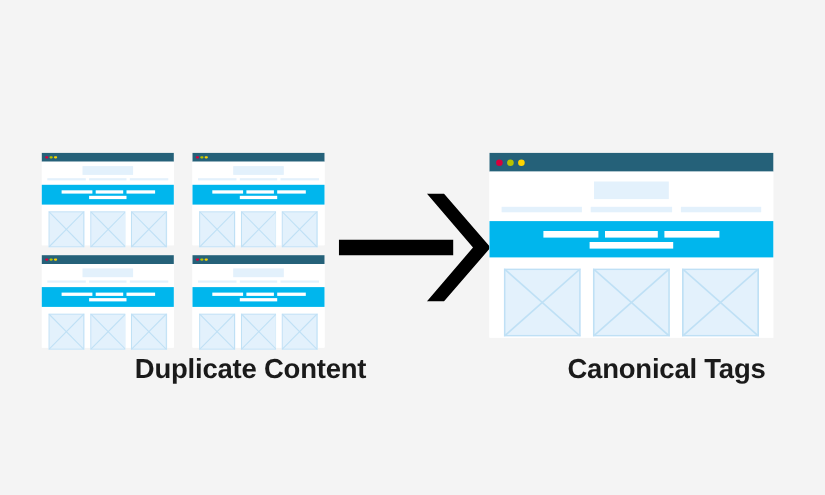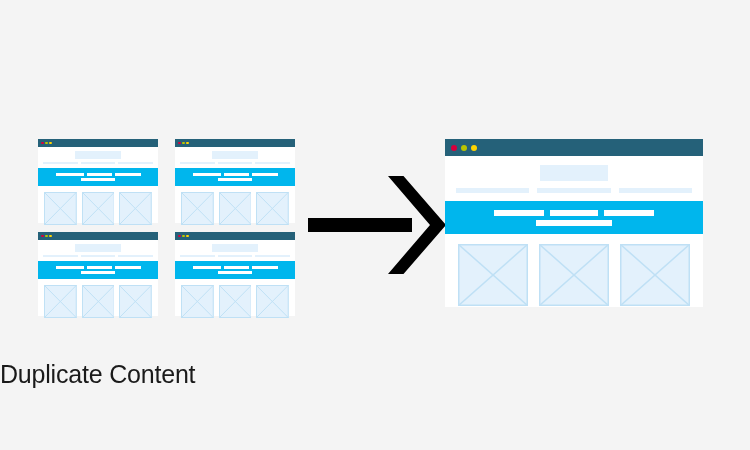--- a/index.html
+++ b/index.html
@@ -81,26 +81,25 @@
   .w3 { left:38px;  top:232px; }
   .w4 { left:175px; top:232px; }
 
   
   .arrow { position:absolute; left:308px; top:176px; width:138px; height:98px; }
 
   
   .caption {
     position:absolute;
     font-size:25px;
-    font-weight:400;
+    font-weight:700;
     color:#1a1a1a;
     letter-spacing:-0.2px;
     white-space:nowrap;
-    text-align:left;
-    margin-top:38px;
+    text-align:right;
   }
   .caption-left  { left:0;   top:322px; width:333px; }
   .caption-right { left:420px; top:322px; width:276px; }
 </style>
 </head>
 <body>
 
 <div id="stage">
 
   <div class="browser small w1">
@@ -367,14 +366,15 @@
             <rect x="0.75" y="0.75" width="68.5" height="60.5" fill="none" stroke="#bfe0f5" stroke-width="1.5"></rect>
             <line x1="0" y1="0" x2="70" y2="62" stroke="#bfe0f5" stroke-width="1.5"></line>
             <line x1="70" y1="0" x2="0" y2="62" stroke="#bfe0f5" stroke-width="1.5"></line>
           </svg>
         </div>
       </div>
     </div>
   </div>
 
   <div class="caption caption-left">Duplicate Content</div>
+  <div class="caption caption-right">Canonical Tags</div>
 
 </div>
 
 </body></html>

